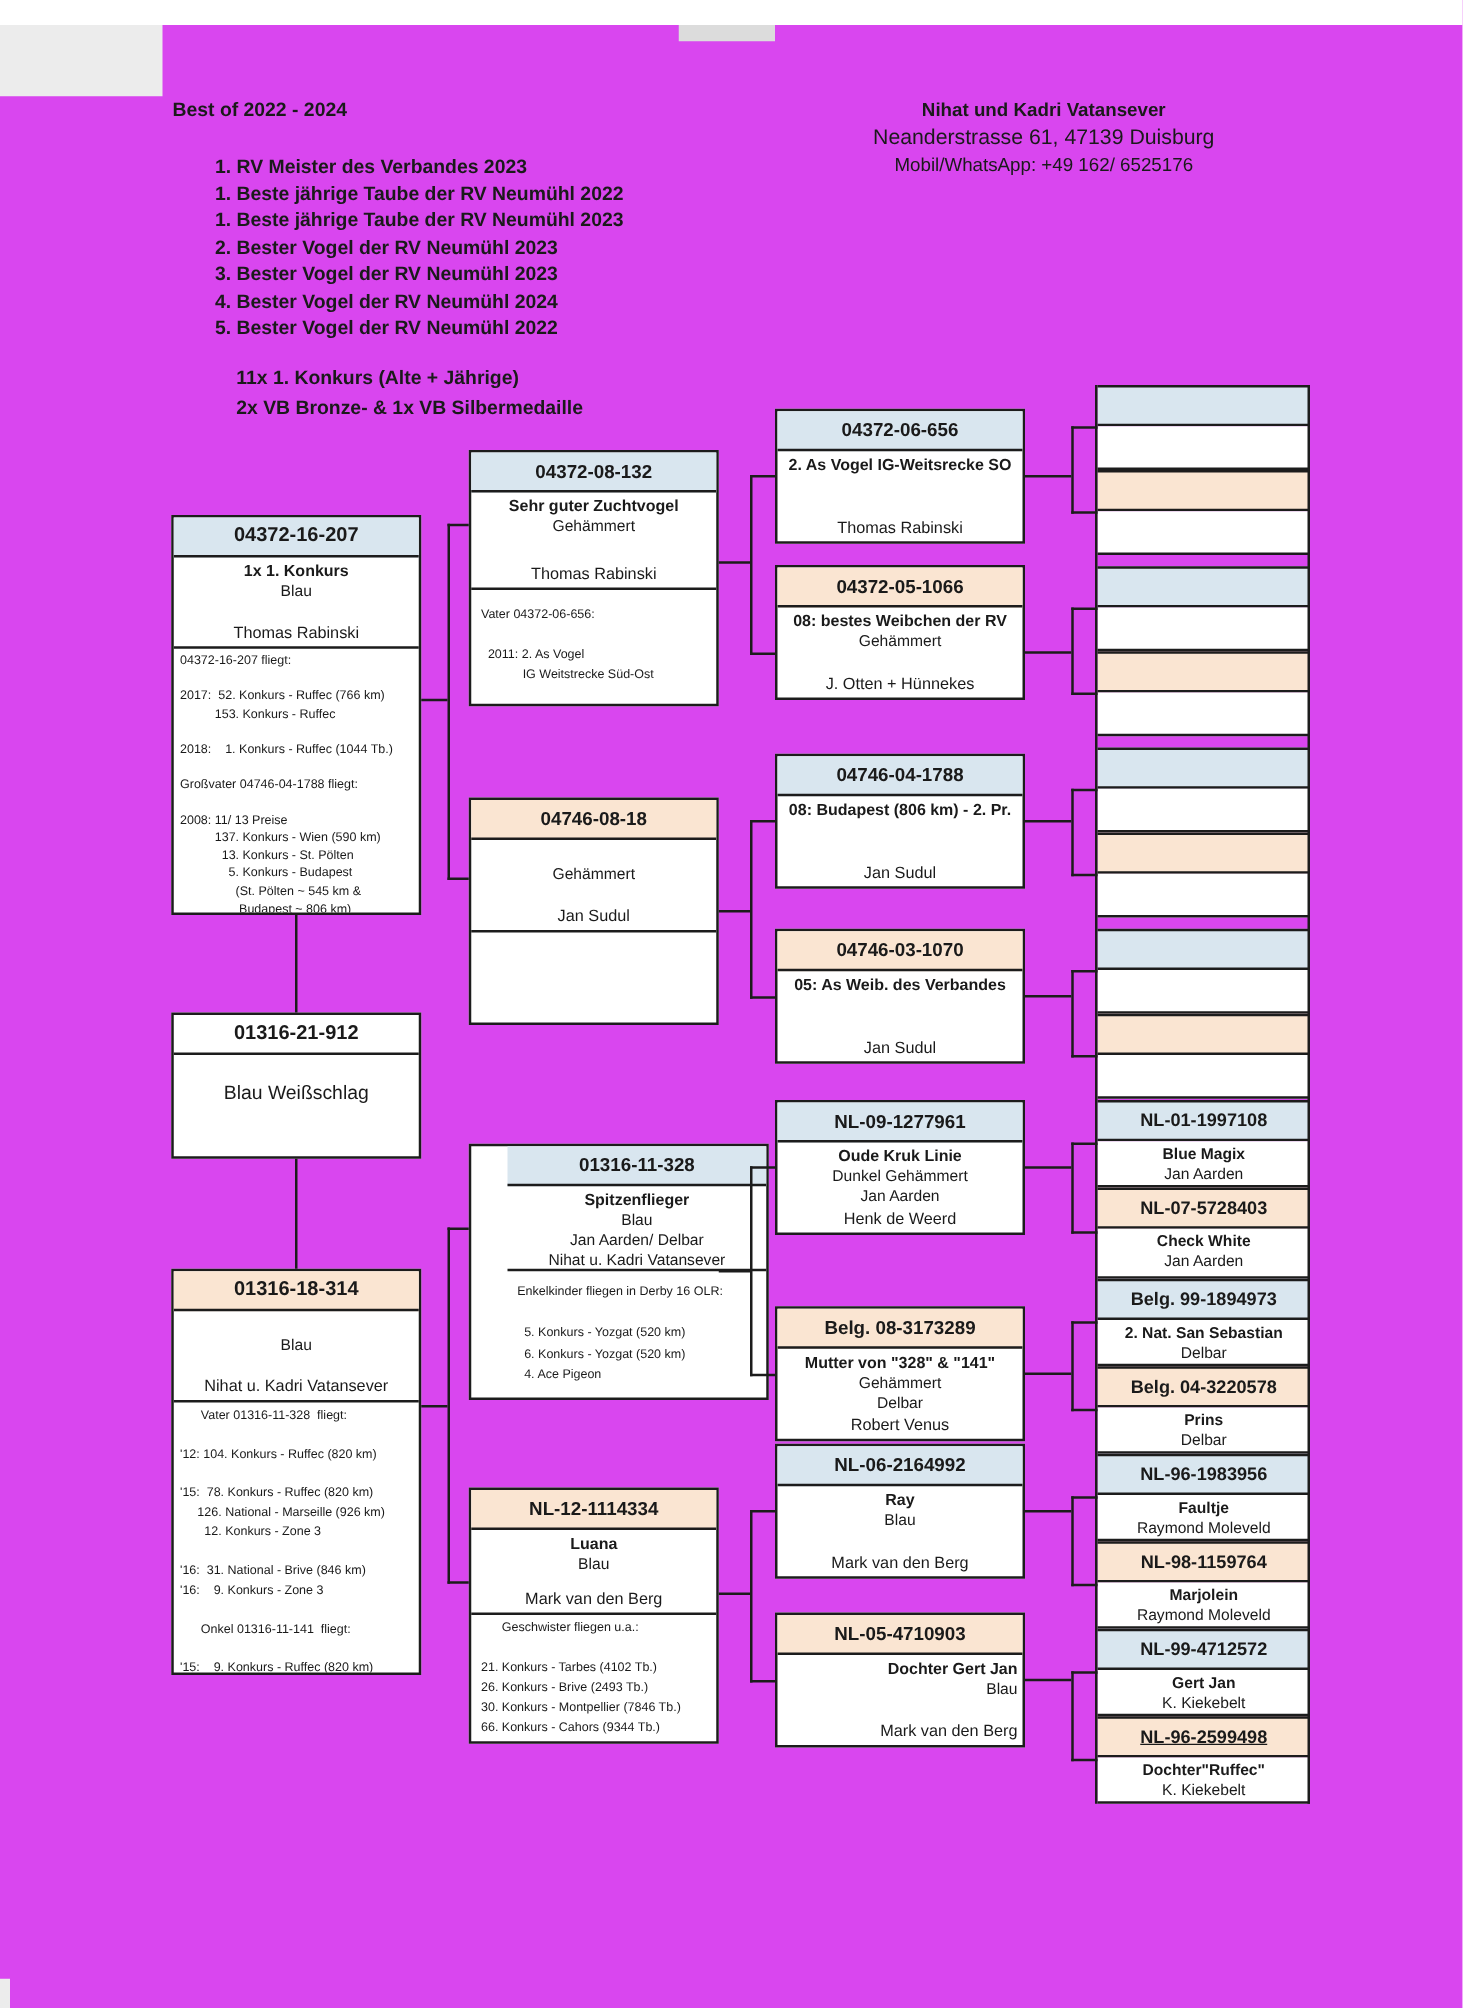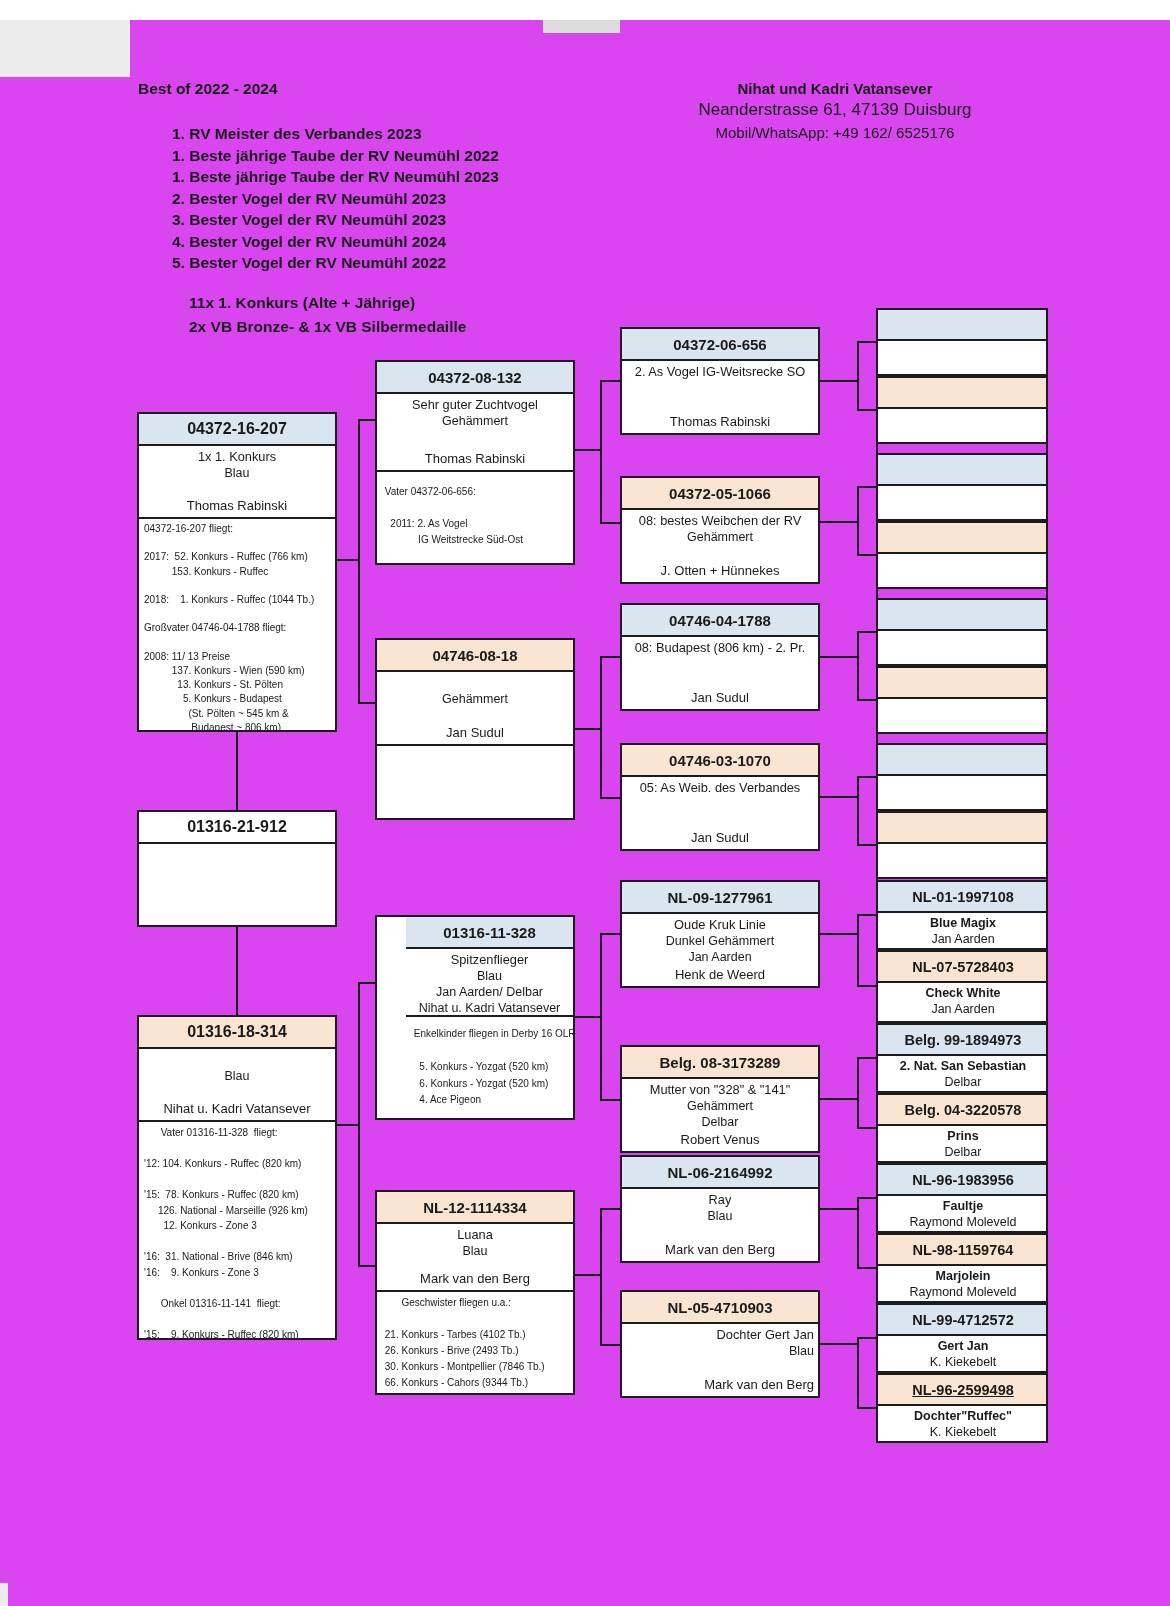--- a/index.html
+++ b/index.html
@@ -18,21 +18,21 @@
 
   .pbox{position:absolute;border:2px solid #1c1c1c;background:#fff;box-sizing:border-box;
         display:flex;flex-direction:column;}
   .ph{flex:0 0 32px;height:32px;border-bottom:2px solid #1c1c1c;box-sizing:border-box;
       display:flex;align-items:center;justify-content:center;font-weight:bold;font-size:15px;}
   .ph.big{font-size:16px;}
   .ph.sire{background:#d9e6ef;}
   .ph.dam{background:#fae5d2;}
   .pb{display:flex;flex-direction:column;text-align:center;font-size:12.5px;line-height:16px;
       padding:3px 4px;box-sizing:border-box;}
-  .pt{font-weight:normal;font-size:12.8px;min-height:16px;}
+  .pt{font-weight:bold;font-size:12.8px;min-height:16px;}
   .pm{min-height:16px;}
   .pn{margin-top:auto;font-size:13px;}
   .pd{flex:1;border-top:2px solid #1c1c1c;white-space:pre;text-align:left;font-size:10px;
       line-height:15px;padding:3px 0 0 5px;overflow:hidden;}
   .bigmid{font-size:15.5px;padding-top:20px;}
 
   .g4h{position:absolute;left:878px;width:170px;height:33px;box-sizing:border-box;
        border-top:2px solid #1c1c1c;border-bottom:2px solid #1c1c1c;
        display:flex;align-items:center;justify-content:center;font-weight:bold;font-size:14.5px;}
   .g4h.sire{background:#d9e6ef;}
@@ -89,20 +89,23 @@
 2008: 11/ 13 Preise
           137. Konkurs - Wien (590 km)
             13. Konkurs - St. Pölten
               5. Konkurs - Budapest
                 (St. Pölten ~ 545 km &amp;
                  Budapest ~ 806 km)</div>
   </div>
 
   <div class="pbox" style="left:137px;top:790px;width:200px;height:117px;">
     <div class="ph big">01316-21-912</div>
+    <div class="pb" style="flex:1;">
+      <div class="pm bigmid">Blau Weißschlag</div>
+    </div>
   </div>
 
   <div class="pbox" style="left:137px;top:995px;width:200px;height:325px;">
     <div class="ph big dam">01316-18-314</div>
     <div class="pb" style="height:71px;">
       <div class="pm"></div>
       <div class="pm">Blau</div>
       <div class="pn">Nihat u. Kadri Vatansever</div>
     </div>
     <div class="pd" style="line-height:15.5px;">      Vater 01316-11-328  fliegt:
@@ -137,21 +140,21 @@
   <div class="pbox" style="left:375px;top:618px;width:200px;height:182px;">
     <div class="ph dam">04746-08-18</div>
     <div class="pb" style="height:72px;">
       <div class="pm"></div>
       <div class="pm">Gehämmert</div>
       <div class="pn">Jan Sudul</div>
     </div>
     <div class="pd"></div>
   </div>
 
-  <div class="pbox" style="left:375px;top:895px;width:200px;height:205px;padding-left:29px;">
+  <div class="pbox" style="left:375px;top:895px;width:240px;height:205px;padding-left:29px;">
     <div class="ph sire">01316-11-328</div>
     <div class="pb" style="height:66px;">
       <div class="pt">Spitzenflieger</div>
       <div class="pm">Blau</div>
       <div class="pm">Jan Aarden/ Delbar</div>
       <div class="pn" style="font-size:12.5px;">Nihat u. Kadri Vatansever</div>
     </div>
     <div class="pd" style="line-height:16.5px;padding-top:9px;"> Enkelkinder fliegen in Derby 16 OLR:
 
    5. Konkurs - Yozgat (520 km)
@@ -176,21 +179,21 @@
 
   <div class="pbox" style="left:620px;top:307px;width:200px;height:108px;">
     <div class="ph sire">04372-06-656</div>
     <div class="pb" style="flex:1;">
       <div class="pt">2. As Vogel IG-Weitsrecke SO</div>
       <div class="pm"></div>
       <div class="pn">Thomas Rabinski</div>
     </div>
   </div>
 
-  <div class="pbox" style="left:620px;top:456px;width:200px;height:108px;">
+  <div class="pbox" style="left:620px;top:432px;width:200px;height:108px;">
     <div class="ph dam">04372-05-1066</div>
     <div class="pb" style="flex:1;">
       <div class="pt">08: bestes Weibchen der RV</div>
       <div class="pm">Gehämmert</div>
       <div class="pn">J. Otten + Hünnekes</div>
     </div>
   </div>
 
   <div class="pbox" style="left:620px;top:583px;width:200px;height:108px;">
     <div class="ph sire">04746-04-1788</div>

